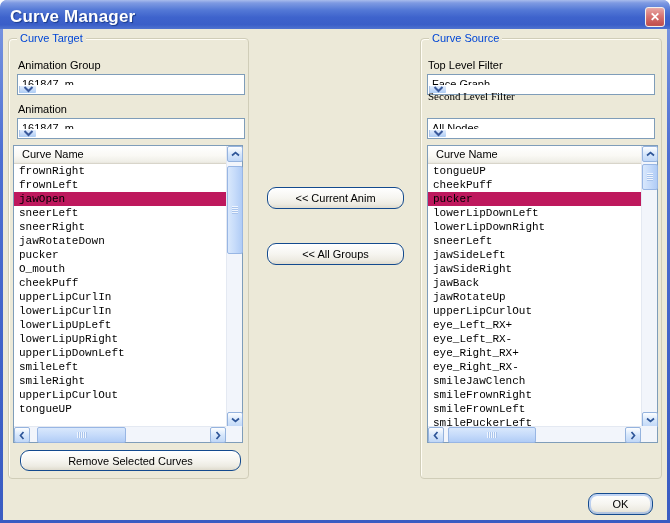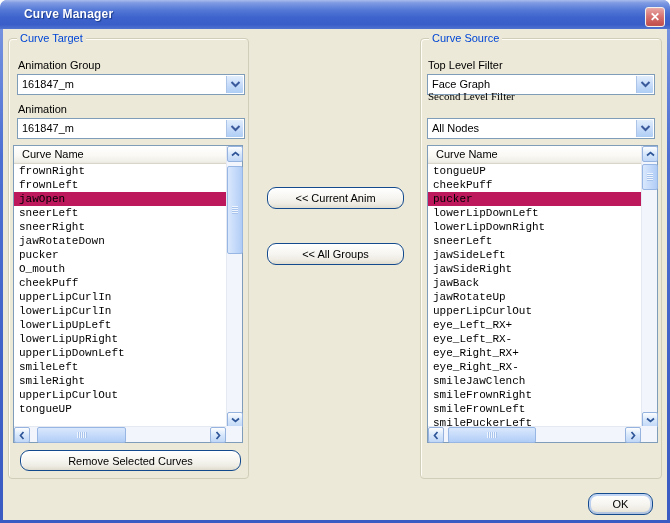--- a/index.html
+++ b/index.html
@@ -9,21 +9,21 @@
     font-family:"Liberation Sans",sans-serif;font-size:11px;color:#000;
     background:linear-gradient(180deg,#7E9AE2,#4E6FD2 30%,#4062C8 70%,#3A5CC2);
     border-radius:7px 7px 0 0;overflow:hidden;
   }
   .titlebar{
     position:absolute;left:0;top:0;width:670px;height:29px;
     background:linear-gradient(180deg,#A9BCEC 0%,#7E9AE2 10%,#5378D6 35%,#3E63CC 60%,#3A5EC8 85%,#5073D0 100%);
     border-radius:7px 7px 0 0;
   }
   .title{
-    position:absolute;left:24px;top:7px;color:#fff;font-size:12px;font-weight:bold;
+    position:absolute;left:10px;top:7px;color:#fff;font-size:17px;font-weight:bold;
     text-shadow:1px 1px 1px #1a3a8a;letter-spacing:.2px;
   }
   .close-btn{
     position:absolute;left:645px;top:7px;width:20px;height:20px;
     background:linear-gradient(180deg,#E8A8A6 0%,#D87472 45%,#BE4A48 100%);
     border:1px solid #F4F0EC;border-radius:3px;
     display:flex;align-items:center;justify-content:center;
     color:#fff;font-size:12px;font-weight:bold;box-shadow:inset 0 0 2px #fff3;
     cursor:default;
   }
@@ -33,21 +33,21 @@
   .group{
     position:absolute;border:1px solid #D0CDB8;border-radius:4px;
     box-shadow:inset 1px 1px 0 #fffdf5;
   }
   .gcap{
     position:absolute;background:#ECE9D8;color:#0046D5;padding:0 3px;line-height:12px;
   }
   .lbl{position:absolute;line-height:13px;}
   .combo{
     position:absolute;height:21px;background:#fff;border:1px solid #7F9DB9;
-    display:flex;align-items:stretch;
+    display:flex;align-items:stretch;flex-direction:column;
   }
   .combo-val{flex:1;line-height:19px;padding-left:4px;overflow:hidden;white-space:nowrap;}
   .combo-arrow{
     width:17px;display:flex;align-items:center;justify-content:center;
     background:linear-gradient(180deg,#E2EEFD 0%,#CBDEFA 45%,#AECDF4 100%);
     border-left:1px solid #ABC4E8;border-radius:0 1px 1px 0;margin:1px;
   }
   .lv{
     position:absolute;background:#fff;border:1px solid #7F9DB9;
   }

